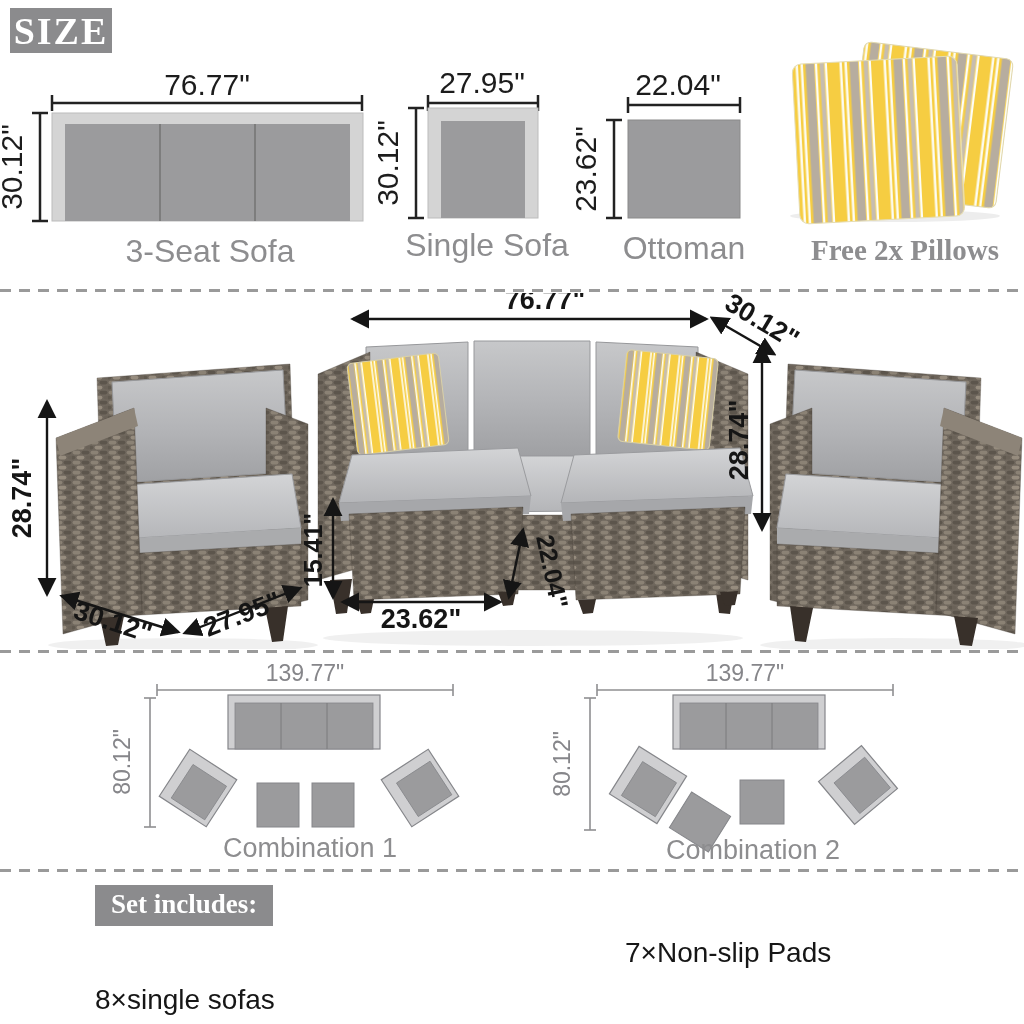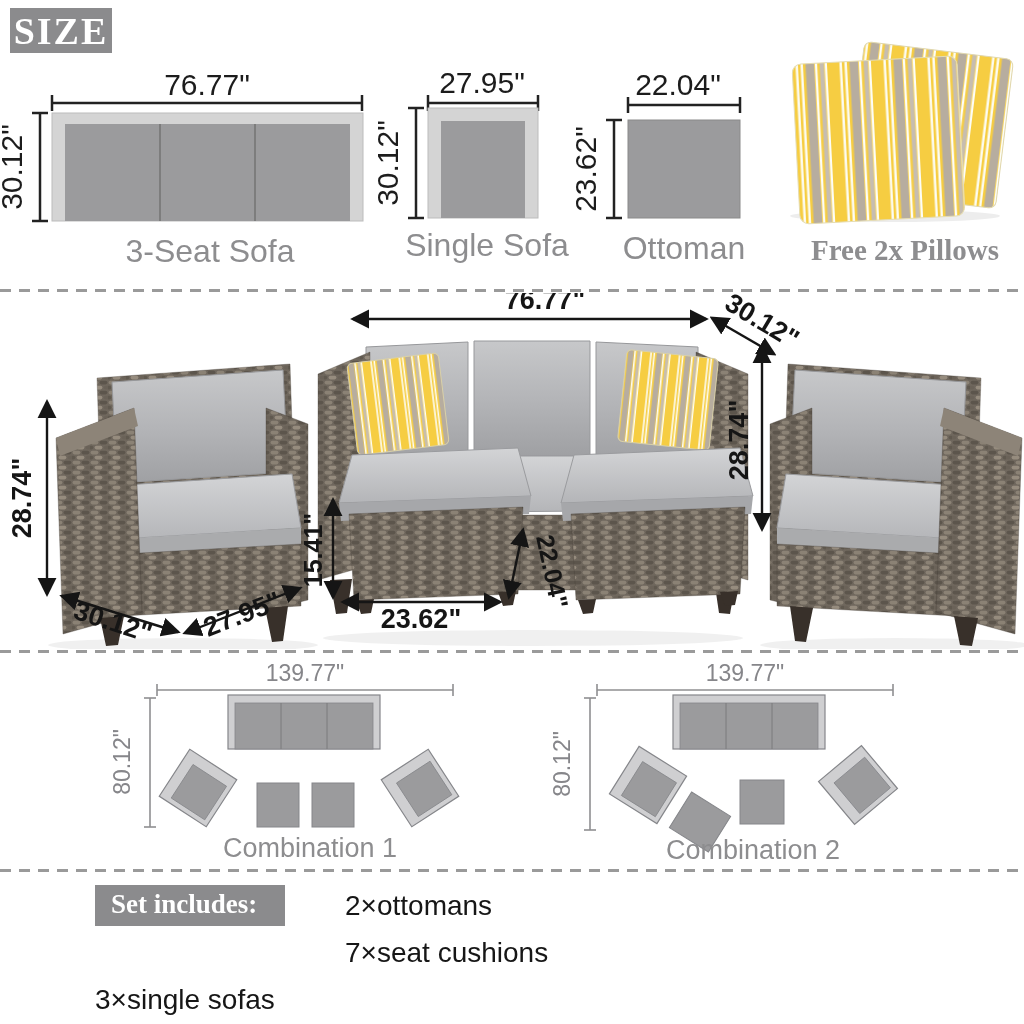--- a/index.html
+++ b/index.html
@@ -9,21 +9,21 @@
   .divider{position:absolute;left:0;width:1024px;height:3px;
            background:repeating-linear-gradient(90deg,#9a9a9a 0 11px,transparent 11px 19px);}
   .size-badge{position:absolute;left:10px;top:8px;width:102px;height:45px;background:#8b8b8d;
               color:#fff;font-family:"Liberation Serif",serif;font-weight:bold;font-size:38px;
               display:flex;align-items:center;justify-content:center;letter-spacing:2px;}
   .includes{position:absolute;left:95px;top:882px;display:grid;
             grid-template-columns:250px 280px 360px;grid-auto-rows:47px;align-items:center;
             color:#161616;font-size:28px;}
   .includes .hdr{grid-column:1;grid-row:1;justify-self:start;background:#8b8b8d;color:#ffffff;
                  font-family:"Liberation Serif",serif;font-weight:bold;font-size:27px;
-                 padding:4px 28px 6px 16px;}
+                 padding:4px 16px 6px 16px;}
   .dim-txt{font-size:27px;font-weight:600;fill:#151515;}
   .dim-txt-sm{font-size:25px;font-weight:600;fill:#151515;}
   .top-dim{font-size:30px;fill:#1c1c1c;}
   .top-label{font-size:32px;fill:#8d8d8f;}
   .free-pillows{font-family:"Liberation Serif",serif;font-weight:bold;font-size:29px;fill:#8d8d8f;}
   .combo-dim{font-size:23px;fill:#86868a;}
   .combo-label{font-size:27px;fill:#8d8d8f;}
 </style>
 </head>
 <body>
@@ -271,18 +271,17 @@
       <rect x="740" y="780" width="44" height="44" fill="#9b9b9d" stroke="#85868a"></rect>
       <use href="#chairTop" transform="translate(858,785) rotate(-40)"></use>
       <text class="combo-label" x="753" y="859" text-anchor="middle">Combination 2</text>
     </g>
   </svg>
 
   <div class="divider" style="top:869px"></div>
 
   <div class="includes">
     <div class="hdr">Set includes:</div>
-    <div style="grid-column:2;grid-row:1">2×ottomans</div>
-    <div style="grid-column:2;grid-row:2">7×seat cushions</div>
-    <div style="grid-column:1;grid-row:3">3×single sofas</div>
+    <div style="grid-column:3;grid-row:2">7×Non-slip Pads</div>
+    <div style="grid-column:1;grid-row:3">8×single sofas</div>
   </div>
 
 </div>
 
 </body></html>

